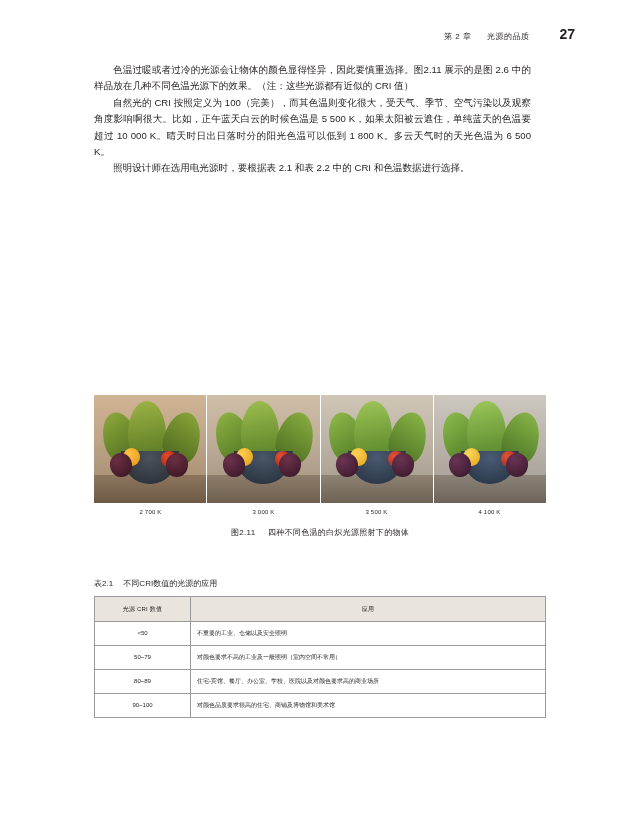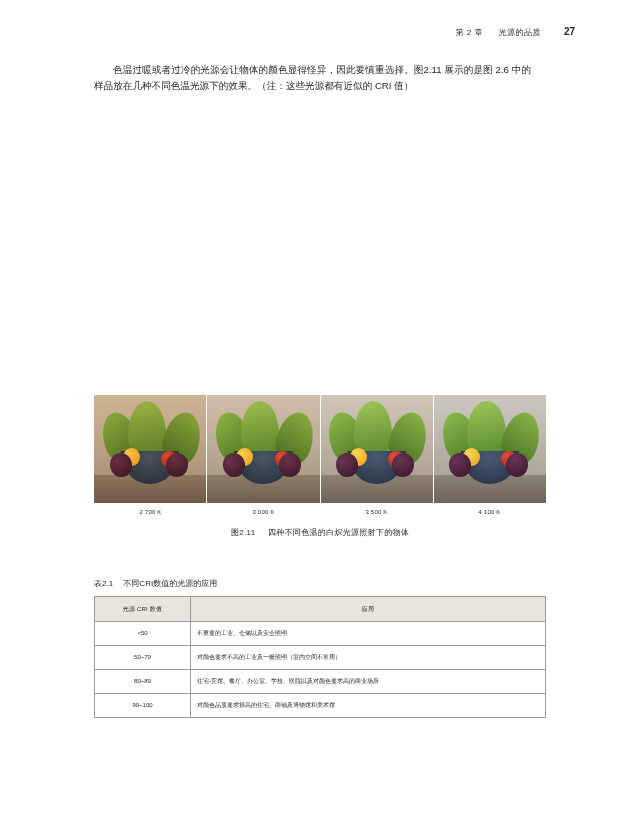--- a/index.html
+++ b/index.html
@@ -21,30 +21,30 @@
     background: #ffffff;
   }
 
   
   .header {
     position: absolute;
     top: 26px;
     right: 62px;
     display: flex;
     align-items: baseline;
-    gap: 23px;
+    gap: 30px;
   }
   .header .chap {
     font-size: 8px;
     letter-spacing: 0.5px;
     color: #231f20;
   }
   .header .chap .sep { display: inline-block; width: 10px; }
   .header .pageno {
-    font-size: 10px;
+    font-size: 14px;
     font-weight: bold;
     color: #231f20;
   }
 
   
   .body-text {
     position: absolute;
     left: 94px;
     top: 62px;
     width: 452px;
@@ -225,20 +225,22 @@
     <div class="chap">
       <span>第 2 章</span>
       <span class="sep"></span>
       <span>光源的品质</span>
     </div>
     <div class="pageno">27</div>
   </div>
 
   <div class="body-text">
     <p>色温过暖或者过冷的光源会让物体的颜色显得怪异，因此要慎重选择。图2.11 展示的是图 2.6 中的样品放在几种不同色温光源下的效果。（注：这些光源都有近似的 CRI 值）</p>
+    <p>自然光的 CRI 按照定义为 100（完美），而其色温则变化很大，受天气、季节、空气污染以及观察角度影响啊很大。比如，正午蓝天白云的时候色温是 5 500 K，如果太阳被云遮住，单纯蓝天的色温要超过 10 000 K。晴天时日出日落时分的阳光色温可以低到 1 800 K。多云天气时的天光色温为 6 500 K。</p>
+    <p>照明设计师在选用电光源时，要根据表 2.1 和表 2.2 中的 CRI 和色温数据进行选择。</p>
   </div>
 
   <div class="figure">
     <div class="strip">
 
       <div class="panel">
         <div class="scene">
           <div class="bg-wall"></div>
           <div class="bg-table"></div>
           <div class="leaf l1"></div>

